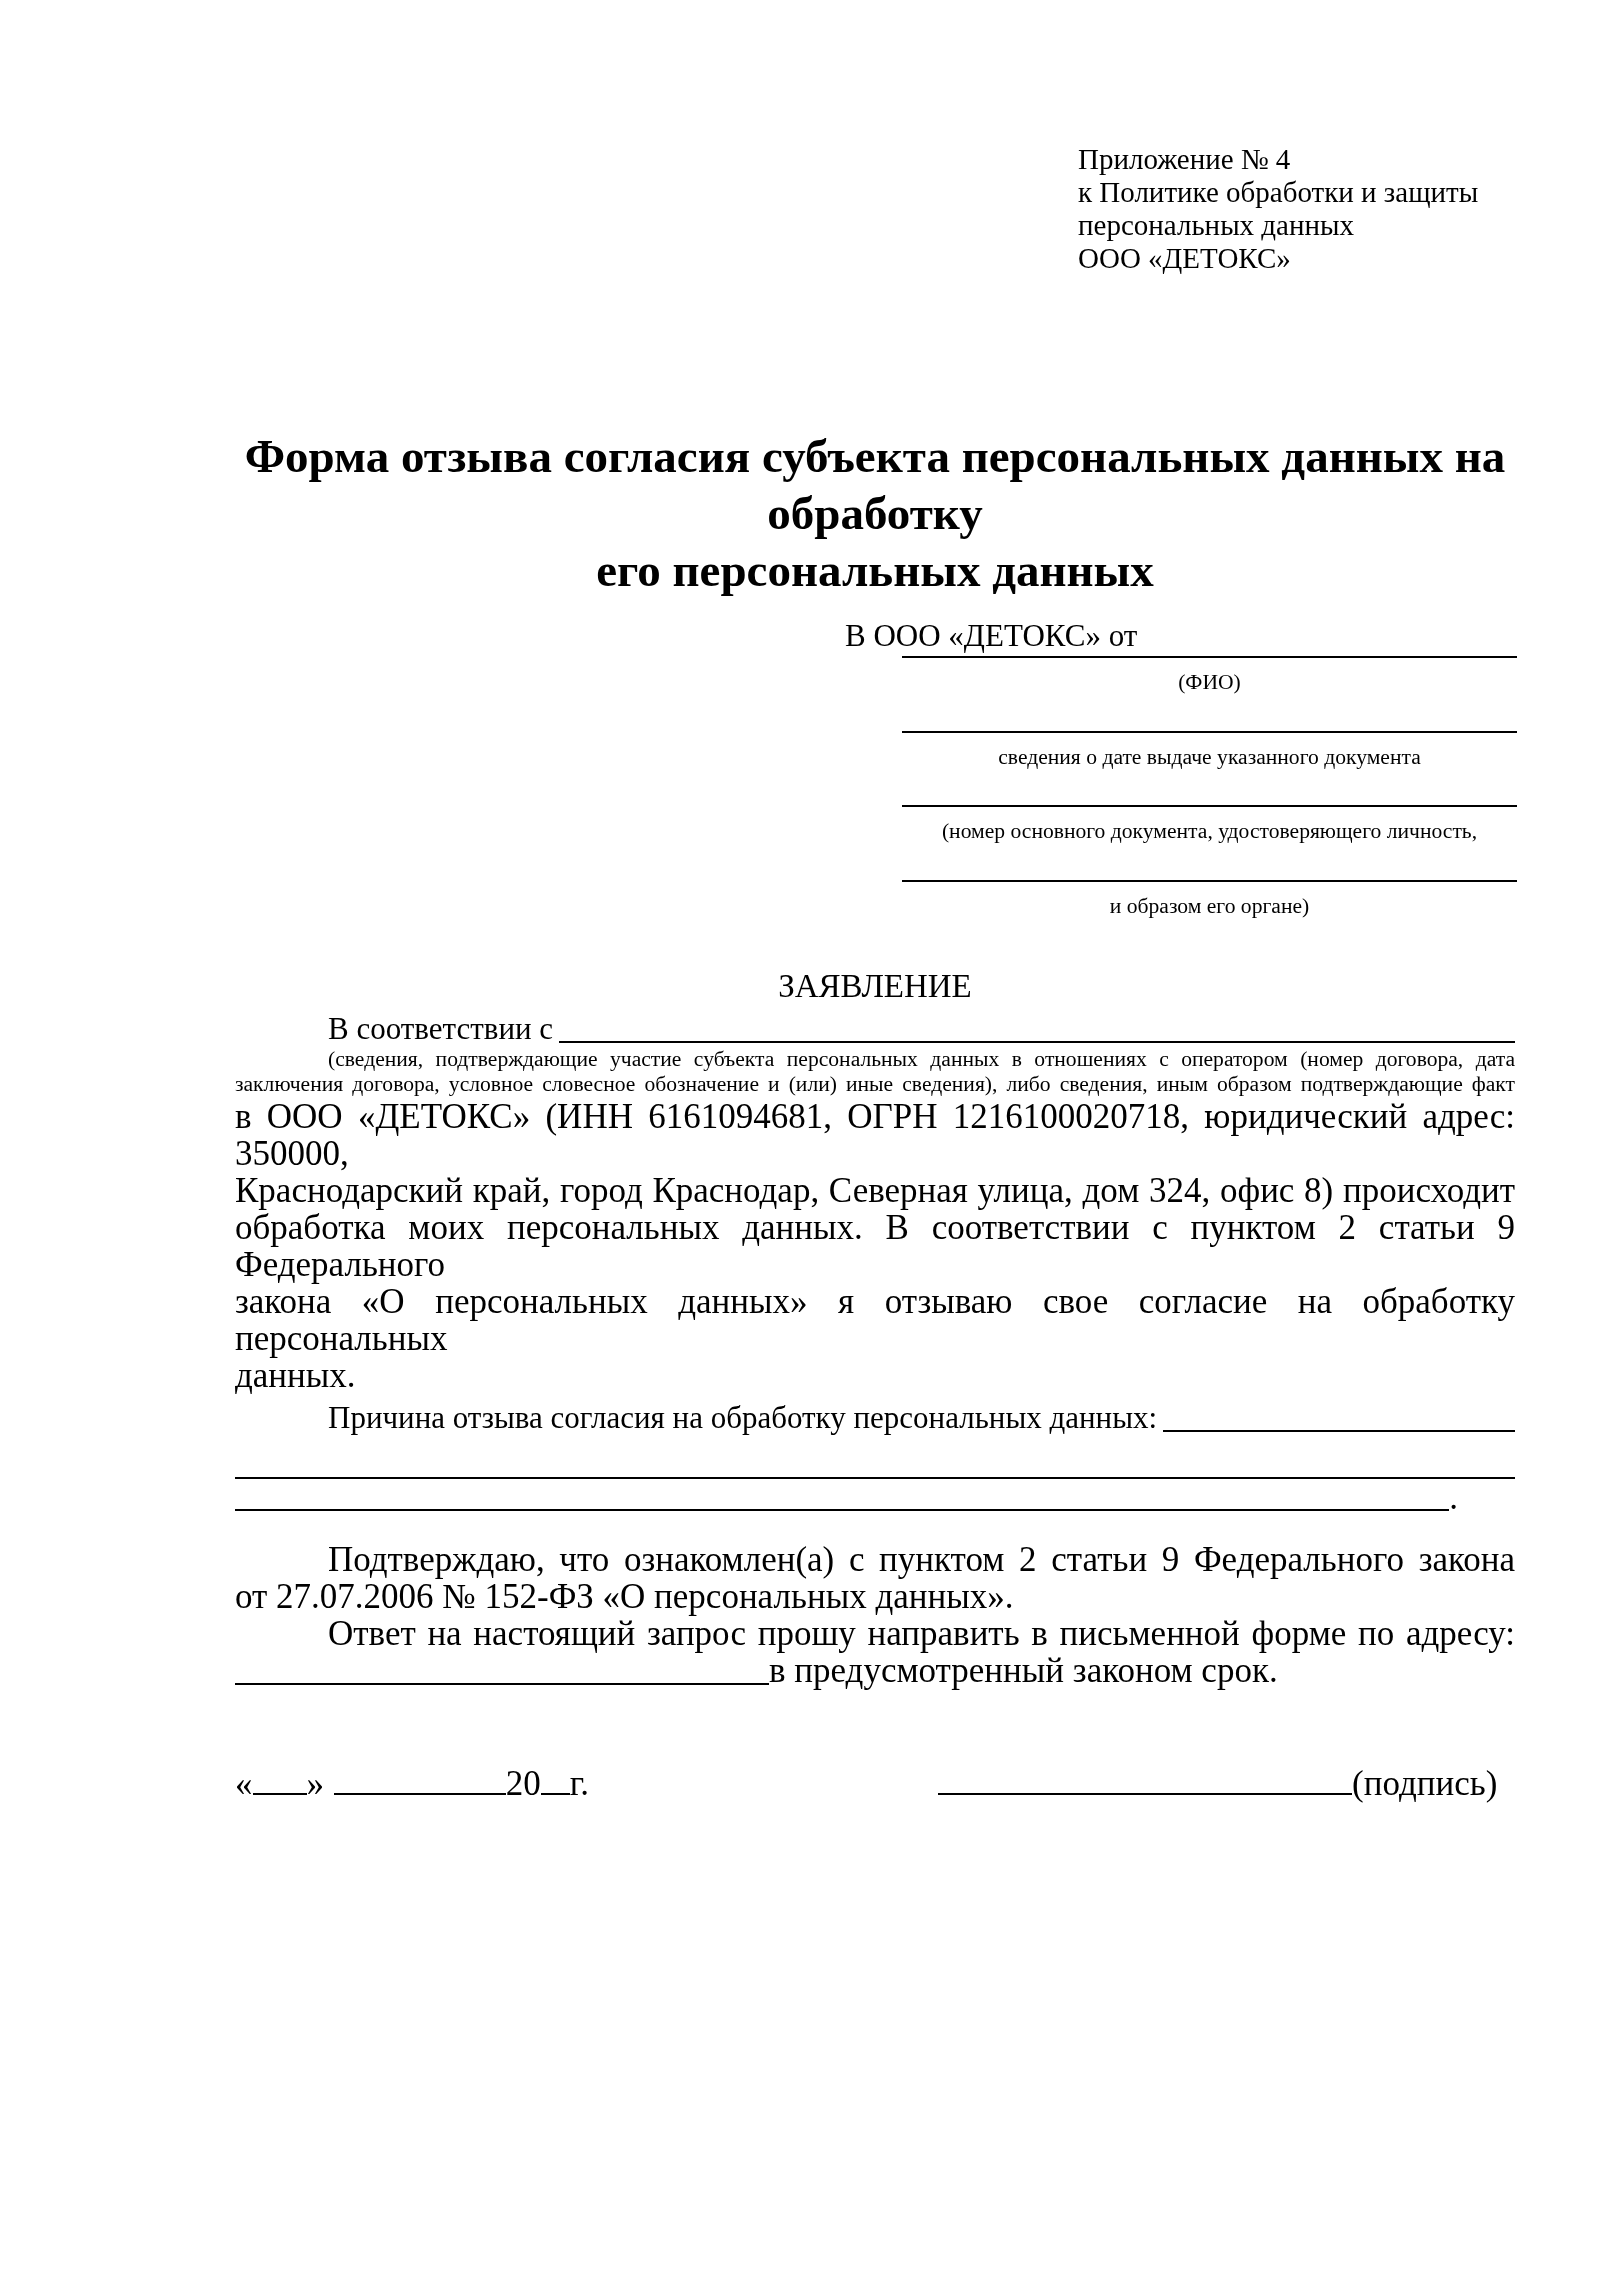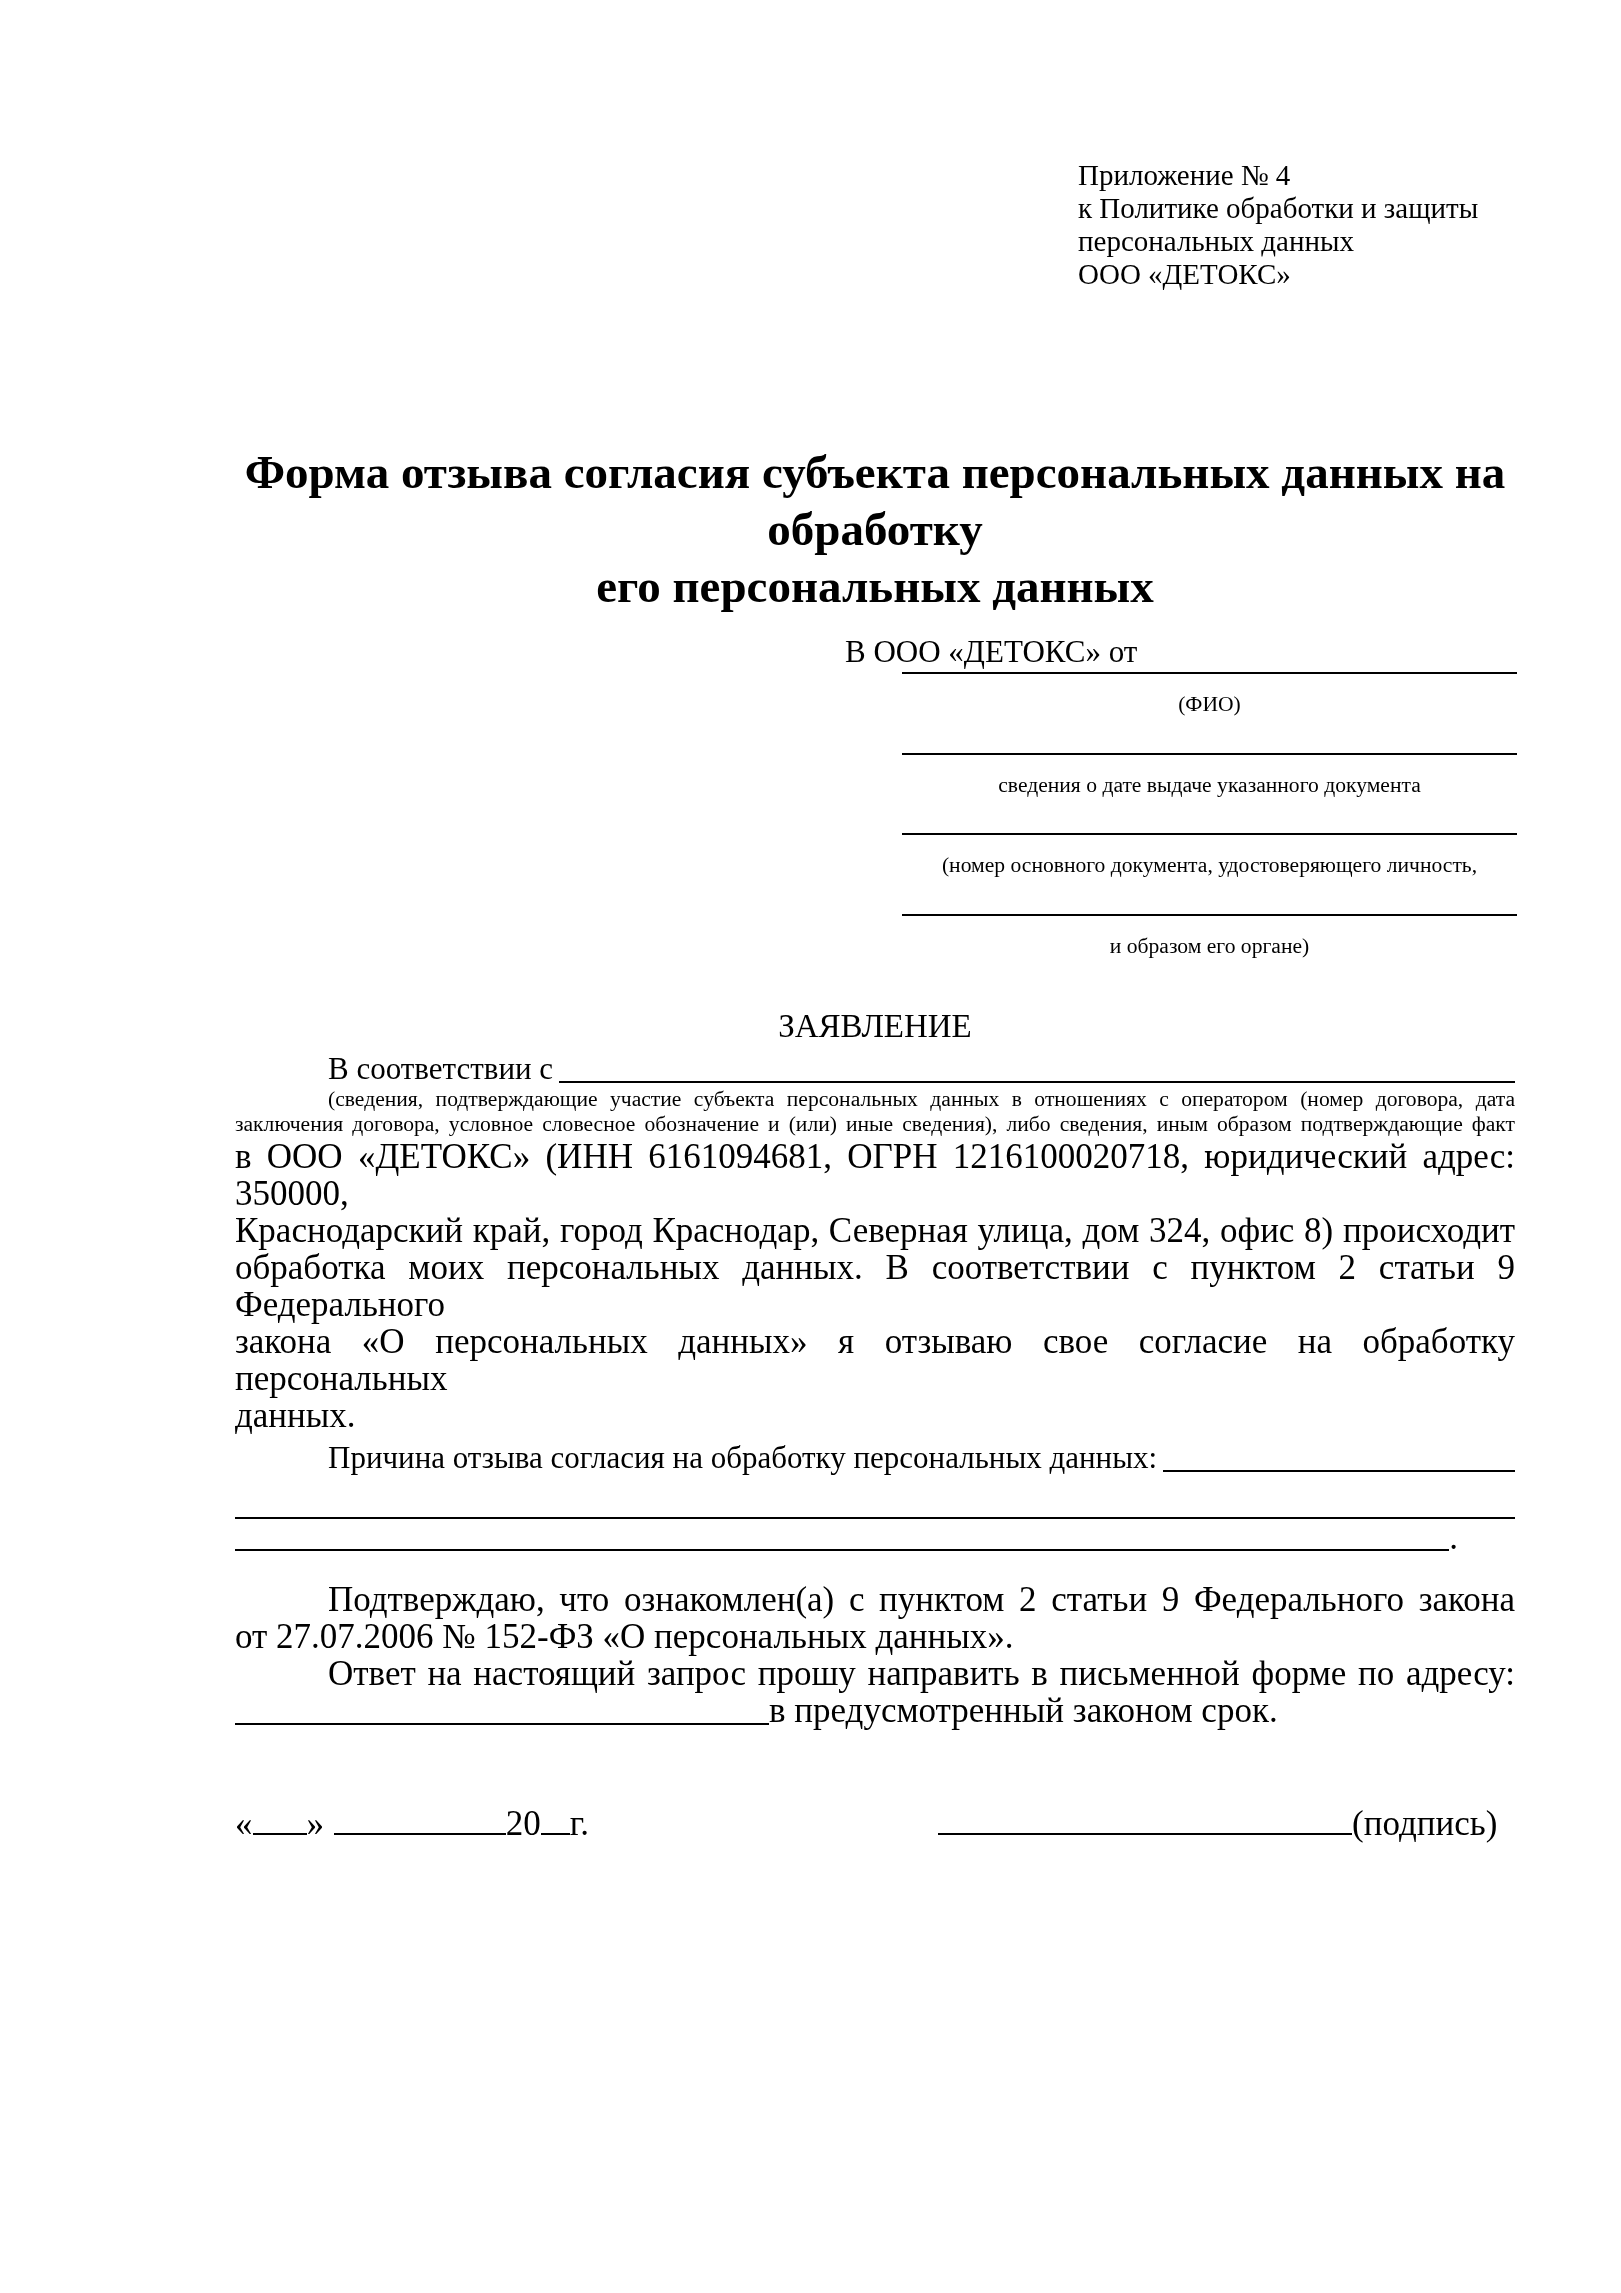--- a/index.html
+++ b/index.html
@@ -4,33 +4,33 @@
 <style>
   * { margin:0; padding:0; box-sizing:border-box; }
   html,body { background:#ffffff; }
   .page {
     position:relative;
     width:1621px; height:2294px;
     background:#ffffff; color:#000000;
     font-family:"Liberation Serif","DejaVu Serif",serif;
     overflow:hidden;
   }
-  .content { position:absolute; left:235px; top:16px; width:1280px; }
+  .content { position:absolute; left:235px; top:0; width:1280px; }
 
   .appendix { margin-top:143px; margin-left:843px; font-size:29px; line-height:33px; }
   .appendix div { white-space:nowrap; }
 
   .title { margin-top:153px; font-size:47px; font-weight:bold; text-align:center; line-height:57px; }
 
   .to-line { margin-top:19px; margin-left:610px; font-size:31px; line-height:36px; }
 
   .fields { margin-left:667px; width:615px; margin-top:2px; }
   .field + .field { margin-top:35px; }
   .field .rule { border-top:2.9px solid #000; }
-  .field .caption { font-size:21.6px; line-height:25.5px; text-align:center; padding-top:18px; white-space:nowrap; }
+  .field .caption { font-size:21.6px; line-height:25.5px; text-align:center; padding-top:12px; white-space:nowrap; }
 
   .heading { margin-top:49px; font-size:33px; line-height:37px; text-align:center; }
 
   .row { display:flex; font-size:31px; line-height:37px; }
   .ind { flex:none; width:93px; }
   .fill { flex:1 1 auto; border-bottom:2.9px solid #000; margin-bottom:3.9px; margin-left:5.9px; }
 
   .intro-row { margin-top:4.9px; }
 
   .note { font-size:21.6px; line-height:25.5px; }

